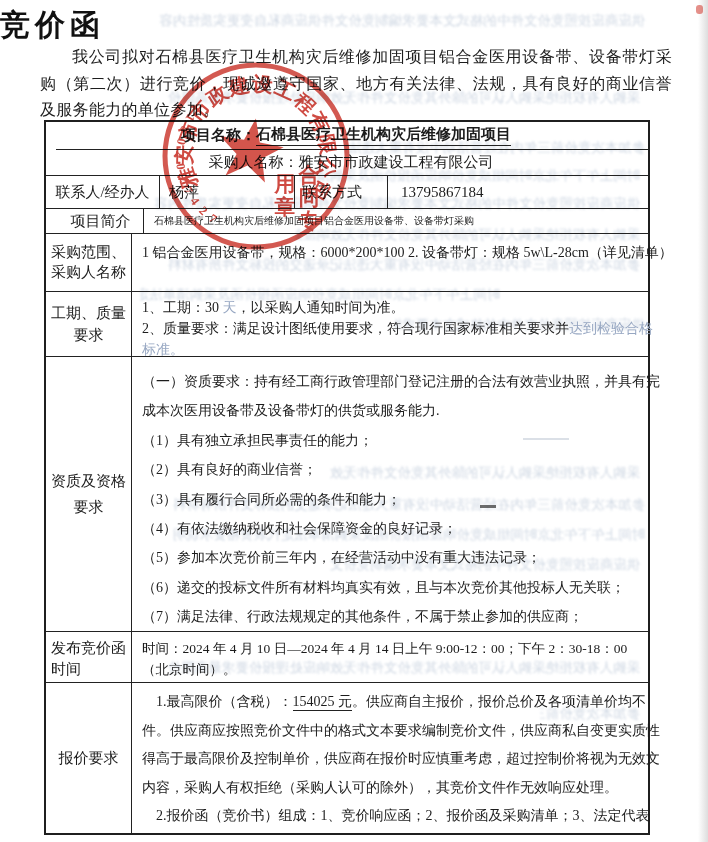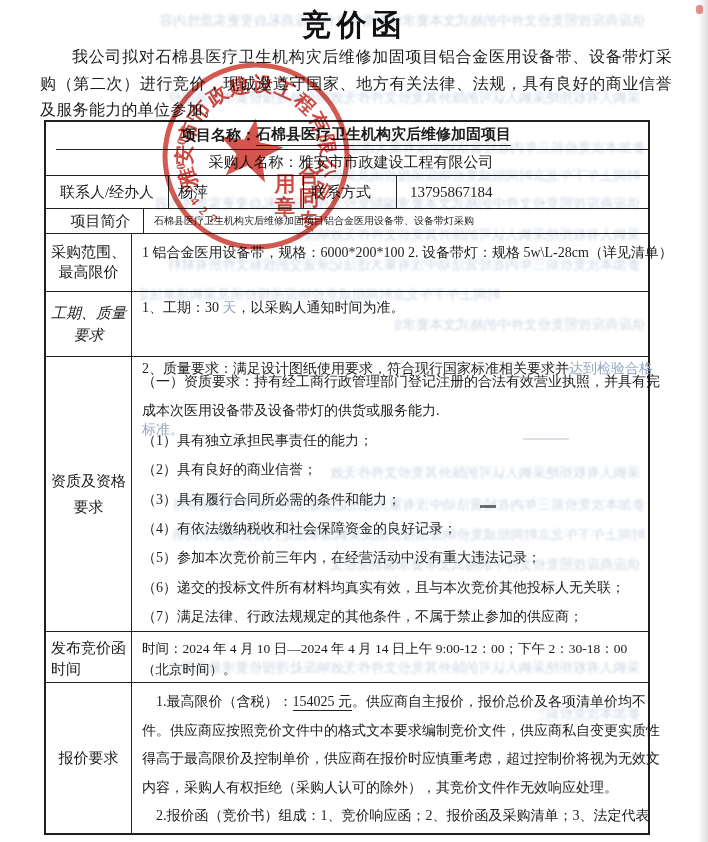--- a/index.html
+++ b/index.html
@@ -5,21 +5,21 @@
   html,body{margin:0;padding:0;}
   body{
     width:708px;height:842px;position:relative;overflow:hidden;
     background:#ffffff;
     font-family:"Liberation Serif","DejaVu Serif",serif;
     color:#1c1c1c;
   }
   .abs{position:absolute;}
   
   .title{
-    left:0;top:5px;width:708px;text-align:center;
+    left:0;top:5px;width:708px;text-align:left;
     font-size:30px;font-weight:700;letter-spacing:5px;color:#111;
   }
   .intro{
     left:40px;top:44px;width:632px;
     font-size:16px;line-height:26.5px;text-indent:2em;
     letter-spacing:.3px;color:#1d1d1d;text-align:justify;
   }
   
   .tbl{
     left:44px;top:120px;width:606px;height:715px;
@@ -91,45 +91,45 @@
   </div>
 
   <div class="row" style="height:28px;margin-left:10px;">
     <div class="cell val inline-row nw" style="padding-left:6px;">
       <span>采购人名称：</span>
         <span>雅安市市政建设工程有限公司</span>
     </div>
   </div>
 
   <div class="row" style="height:34px;">
-    <div class="cell" style="width:123px;flex:none;border-right:1.5px solid #222;display:flex;align-items:center;justify-content:center;">联系人/经办人</div>
+    <div class="cell" style="width:114px;flex:none;border-right:1.5px solid #222;display:flex;align-items:center;justify-content:center;">联系人/经办人</div>
     <div class="cell" style="width:135px;flex:none;border-right:1.5px solid #222;display:flex;align-items:center;padding-left:9px;">杨萍</div>
     <div class="cell" style="width:93px;flex:none;border-right:1.5px solid #222;display:flex;align-items:center;padding-left:7px;">联系方式</div>
     <div class="cell" style="flex:1;display:flex;align-items:center;padding-left:13px;">13795867184</div>
   </div>
 
   <div class="row" style="height:26px;padding-left:12px;">
     <div class="cell lab">项目简介</div>
     <div class="cell val nw" style="font-size:10px;">石棉县医疗卫生机构灾后维修加固项目铝合金医用设备带、设备带灯采购</div>
   </div>
 
   <div class="row" style="height:61px;">
     <div class="cell lab" style="justify-content:center;padding:6px 0;">
       <div>采购范围、</div>
-      <div>最高限价</div>
+      <div>采购人名称</div>
     </div>
     <div class="cell val nw" style="justify-content:flex-start;padding-top:10px;font-size:14px;">1 铝合金医用设备带，规格：6000*200*100 2. 设备带灯：规格 5w\L-28cm（详见清单）</div>
   </div>
 
   <div class="row" style="height:65px;">
-    <div class="cell lab" style="justify-content:space-evenly;padding:8px 0;font-style:italic;">
+    <div class="cell lab" style="justify-content:space-evenly;padding:8px 0;">
       <div>工期、质量</div>
       <div>要求</div>
     </div>
-    <div class="cell val" style="justify-content:flex-start;padding-top:5px;font-size:14px;line-height:21px;gap:40px;">
+    <div class="cell val" style="justify-content:flex-start;padding-top:5px;font-size:14px;line-height:21px;">
       <div class="nw"><span>1、工期：30 </span><span class="light">天</span><span>，以采购人通知时间为准。</span></div>
       <div class="nw"><span>2、质量要求：满足设计图纸使用要求，符合现行国家标准相关要求并</span><span class="light">达到检验合格</span></div>
       <div class="nw light">标准。</div>
     </div>
   </div>
 
   <div class="row" style="height:275px;">
     <div class="cell lab" style="line-height:26px;">
       <div>资质及资格</div>
       <div>要求</div>

